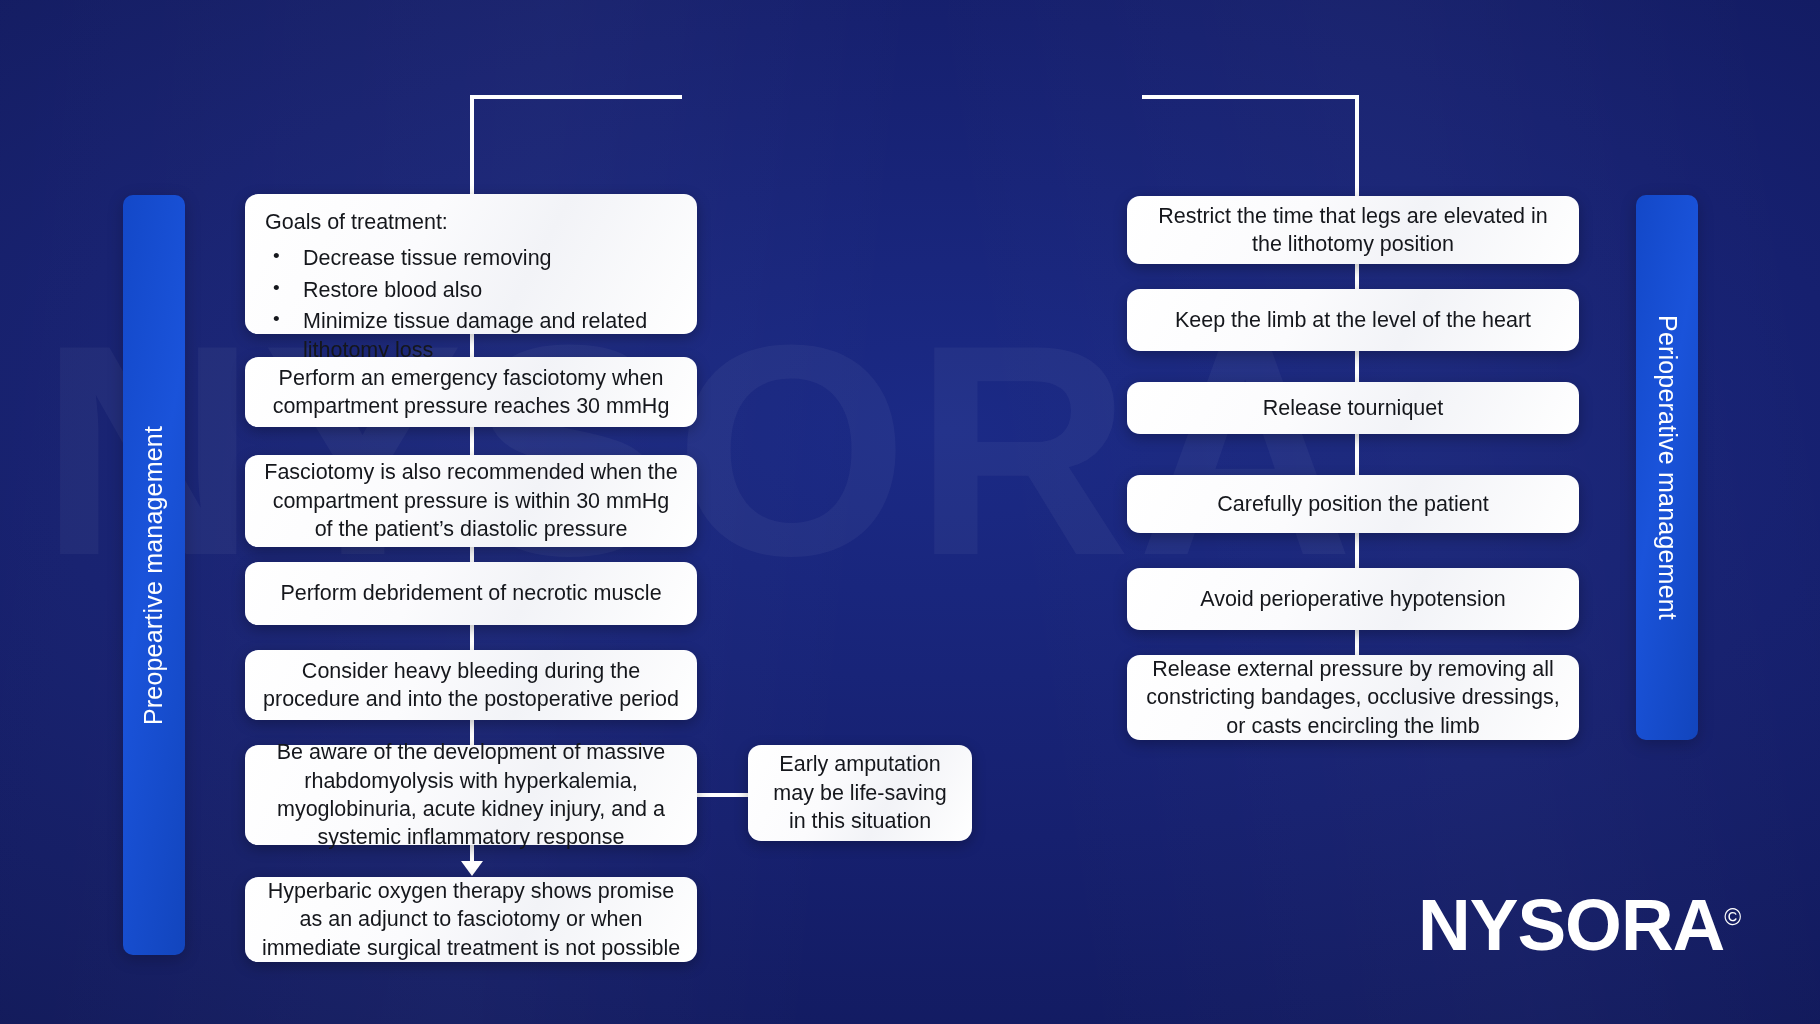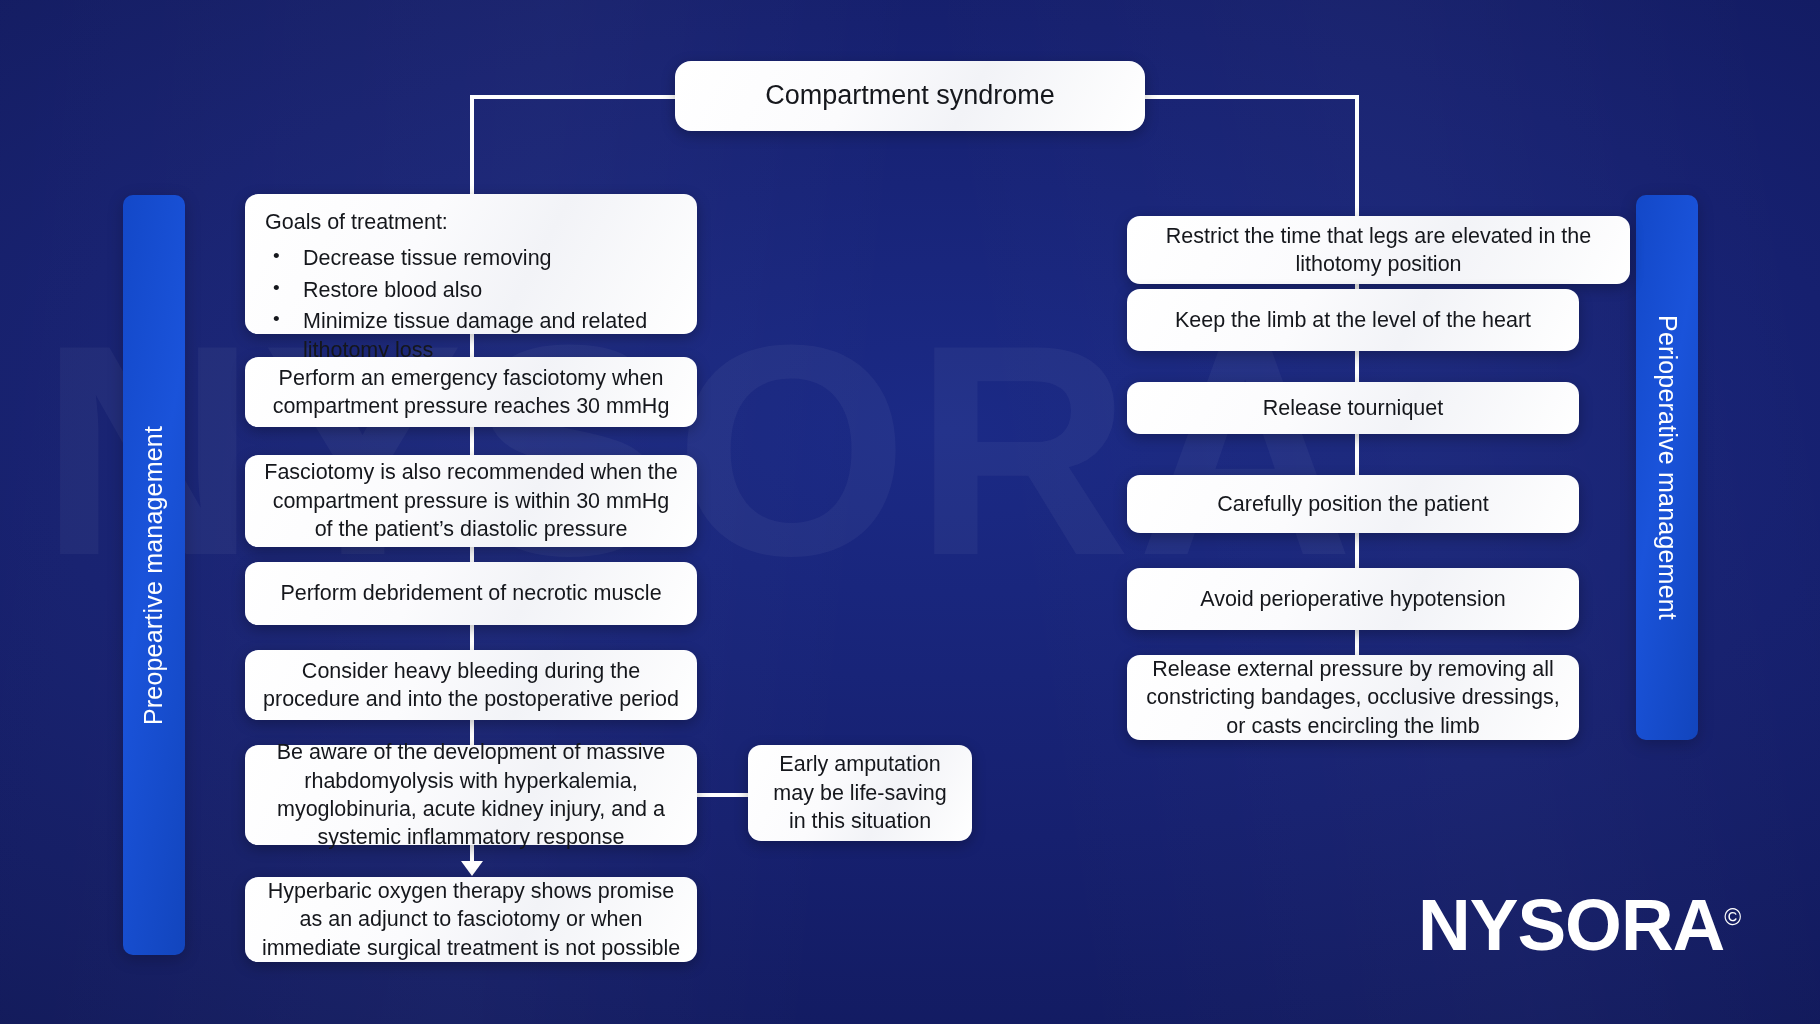--- a/index.html
+++ b/index.html
@@ -154,21 +154,20 @@
   <div class="arrow-right" style="left:748px; top:784px;"></div>
 
   <div class="rail rail-left" style="left:123px; top:195px; height:760px;">
     <span class="rail-label">Preopeartive management</span>
   </div>
 
   <div class="rail rail-right" style="left:1636px; top:195px; height:545px;">
     <span class="rail-label">Perioperative management</span>
   </div>
 
-  <div class="node title" style="left:675px; top:61px; width:470px; height:70px;">Compartment syndrome</div>
 
   <div class="node bullets" style="left:245px; top:194px; width:452px; height:140px;">
     <div class="bullet-head">Goals of treatment:</div>
     <ul class="bullet-list">
       <li>Decrease tissue removing</li>
       <li>Restore blood also</li>
       <li>Minimize tissue damage and related lithotomy loss</li>
     </ul>
   </div>
 
@@ -179,21 +178,21 @@
   <div class="node" style="left:245px; top:562px; width:452px; height:63px;">Perform debridement of necrotic muscle</div>
 
   <div class="node" style="left:245px; top:650px; width:452px; height:70px;">Consider heavy bleeding during the procedure and into the postoperative period</div>
 
   <div class="node" style="left:245px; top:745px; width:452px; height:100px;">Be aware of the development of massive rhabdomyolysis with hyperkalemia, myoglobinuria, acute kidney injury, and a systemic inflammatory response</div>
 
   <div class="node" style="left:245px; top:877px; width:452px; height:85px;">Hyperbaric oxygen therapy shows promise as an adjunct to fasciotomy or when immediate surgical treatment is not possible</div>
 
   <div class="node" style="left:748px; top:745px; width:224px; height:96px;">Early amputation may be life-saving in this situation</div>
 
-  <div class="node" style="left:1127px; top:196px; width:503px; height:68px;margin-top:20px;">Restrict the time that legs are elevated in the lithotomy position</div>
+  <div class="node" style="left:1127px; top:196px; width:452px; height:68px;">Restrict the time that legs are elevated in the lithotomy position</div>
 
   <div class="node" style="left:1127px; top:289px; width:452px; height:62px;">Keep the limb at the level of the heart</div>
 
   <div class="node" style="left:1127px; top:382px; width:452px; height:52px;">Release tourniquet</div>
 
   <div class="node" style="left:1127px; top:475px; width:452px; height:58px;">Carefully position the patient</div>
 
   <div class="node" style="left:1127px; top:568px; width:452px; height:62px;">Avoid perioperative hypotension</div>
 
   <div class="node" style="left:1127px; top:655px; width:452px; height:85px;">Release external pressure by removing all constricting bandages, occlusive dressings, or casts encircling the limb</div>

